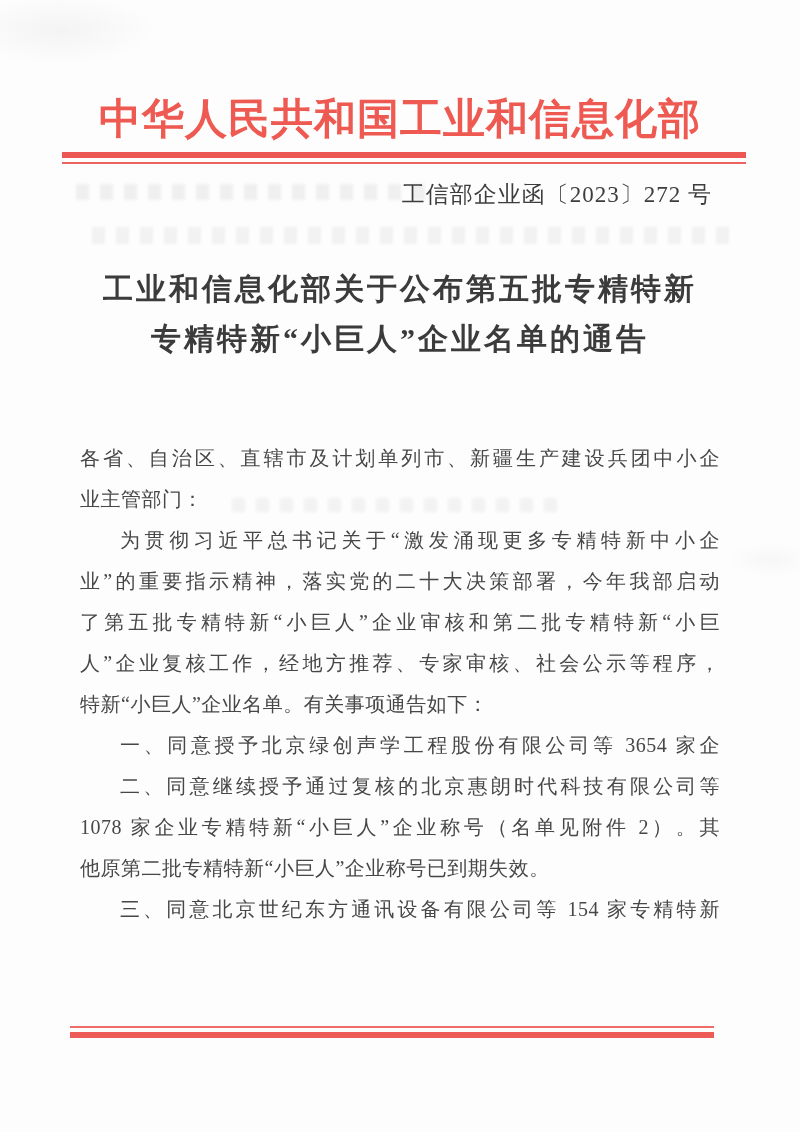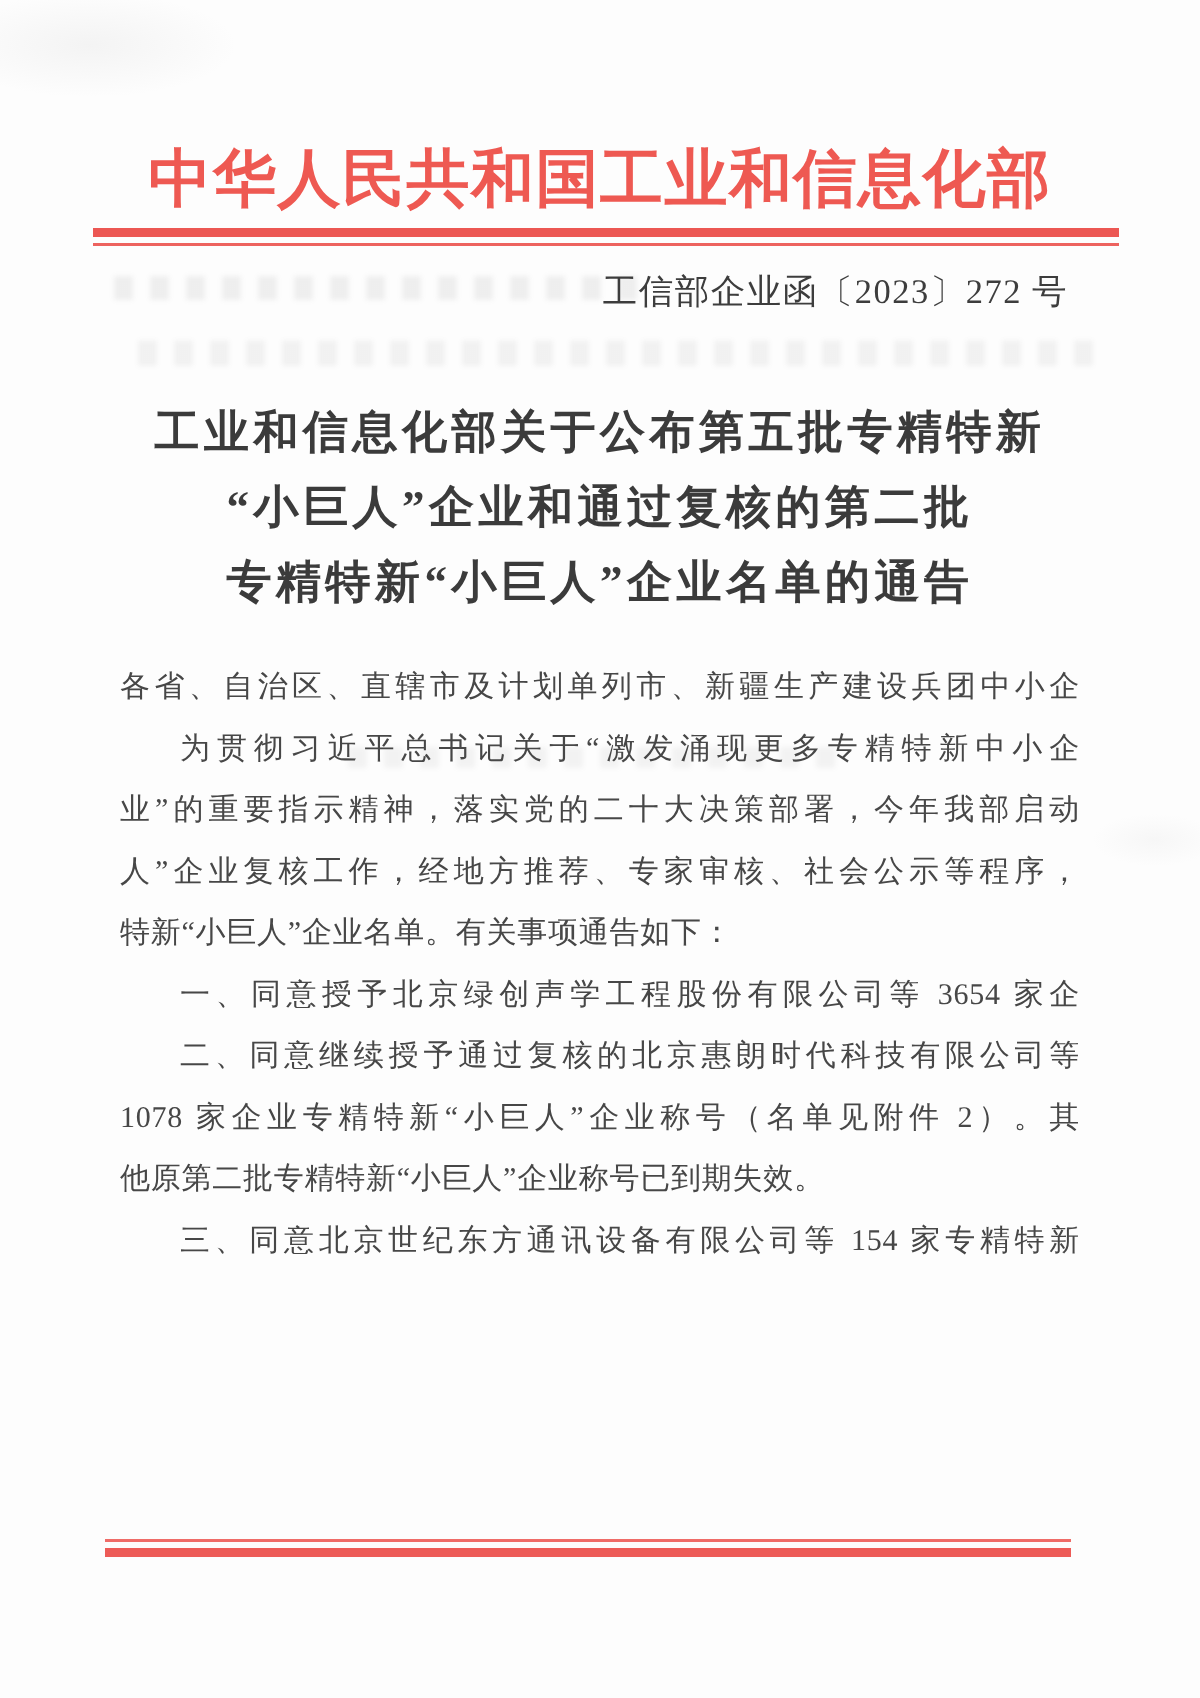--- a/index.html
+++ b/index.html
@@ -81,28 +81,29 @@
   <div class="rule-top">
     <div class="bar-thick"></div>
     <div class="bar-gap"></div>
     <div class="bar-thin"></div>
   </div>
 
   <div class="doc-number">工信部企业函〔2023〕272 号</div>
 
   <div class="notice-title">
       <div class="title-line">工业和信息化部关于公布第五批专精特新</div>
-      <div class="title-line">“小巨人”企业和通过复核的第二批</div>
       <div class="title-line">专精特新“小巨人”企业名单的通告</div>
     </div>
 
   <div class="body-text">
       <div class="body-line fill">各省、自治区、直辖市及计划单列市、新疆生产建设兵团中小企</div>
+      <div class="body-line">业主管部门：</div>
       <div class="body-line indent fill">为贯彻习近平总书记关于“激发涌现更多专精特新中小企</div>
       <div class="body-line fill">业”的重要指示精神，落实党的二十大决策部署，今年我部启动</div>
+      <div class="body-line fill">了第五批专精特新“小巨人”企业审核和第二批专精特新“小巨</div>
       <div class="body-line fill">人”企业复核工作，经地方推荐、专家审核、社会公示等程序，</div>
       <div class="body-line">特新“小巨人”企业名单。有关事项通告如下：</div>
       <div class="body-line indent fill">一、同意授予北京绿创声学工程股份有限公司等 3654 家企</div>
       <div class="body-line indent fill">二、同意继续授予通过复核的北京惠朗时代科技有限公司等</div>
       <div class="body-line fill">1078 家企业专精特新“小巨人”企业称号（名单见附件 2）。其</div>
       <div class="body-line">他原第二批专精特新“小巨人”企业称号已到期失效。</div>
       <div class="body-line indent fill">三、同意北京世纪东方通讯设备有限公司等 154 家专精特新</div>
     </div>
 
   <div class="rule-bottom">

